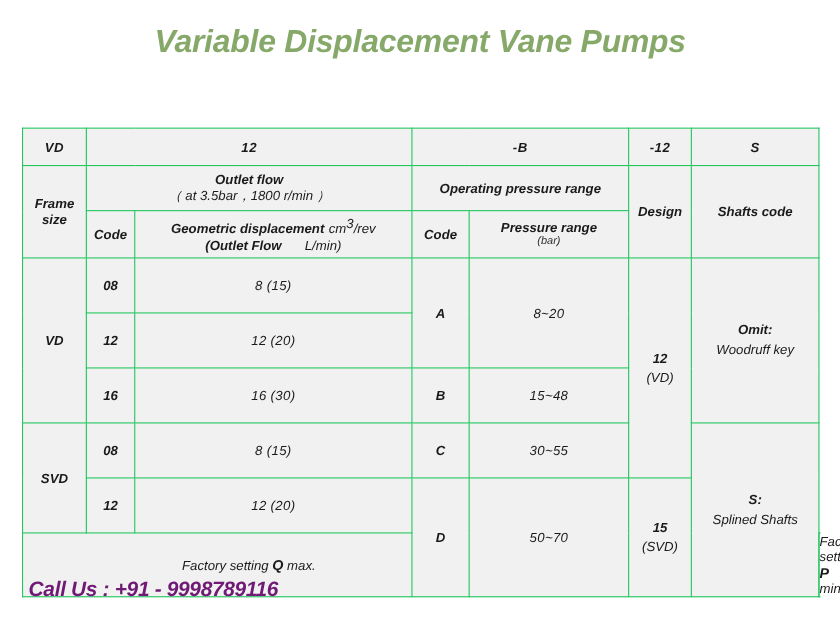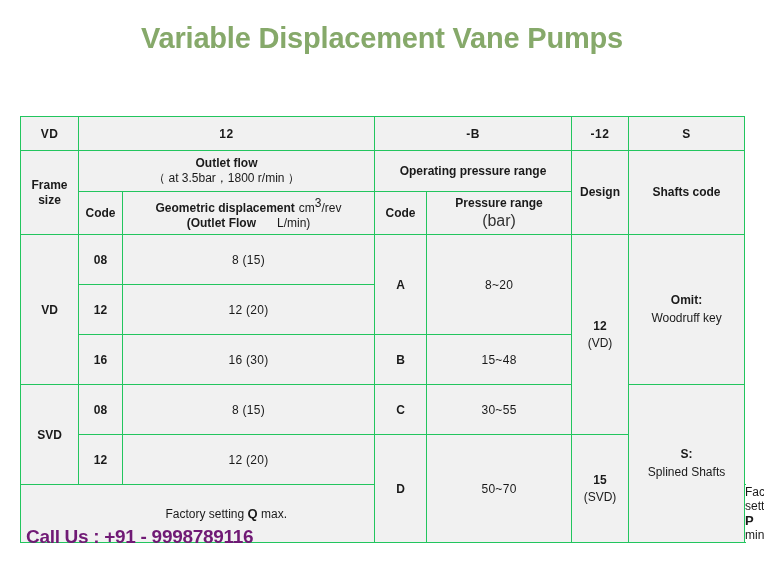--- a/index.html
+++ b/index.html
@@ -4,21 +4,21 @@
 <style>
   html,body{margin:0;padding:0;}
   body{
     width:764px;height:571px;
     background:#ffffff;
     font-family:"Liberation Sans", sans-serif;
     color:#1a1a1a;
     overflow:hidden;
     position:relative;
   }
-  .page{position:relative;width:608px;height:571px;}
+  .page{position:relative;width:608px;height:571px;font-style:italic;}
 
   
   .title{
     position:absolute;left:0;top:22px;width:764px;
     text-align:center;
     font-size:29px;font-weight:bold;
     letter-spacing:-0.2px;
     color:#86a96a;
     font-family:"Liberation Sans", sans-serif;
   }
@@ -54,21 +54,21 @@
     height:33px;
     letter-spacing:0.5px;
   }
   .hdr{
     font-weight:bold;
     font-size:13.5px;
     line-height:1.22;
   }
   .sup{font-size:9px;vertical-align:super;}
   .light{font-weight:normal;font-size:12px;}
-  .lighter{font-weight:normal;font-size:16px;color:#333;}
+  .lighter{font-weight:normal;font-size:10px;color:#333;}
 
   .framecell{font-weight:bold;font-size:14px;}
   .codecell{font-weight:bold;font-size:14px;}
   .valcell{font-size:12.5px;color:#222;letter-spacing:.3px;}
   .prcode{font-weight:bold;font-size:14px;}
   .prval{font-size:12.5px;color:#222;letter-spacing:.3px;}
   .design{font-weight:bold;font-size:14px;line-height:1.35;}
   .design .sub{font-weight:normal;font-size:12px;display:block;}
 
   .shaft{

